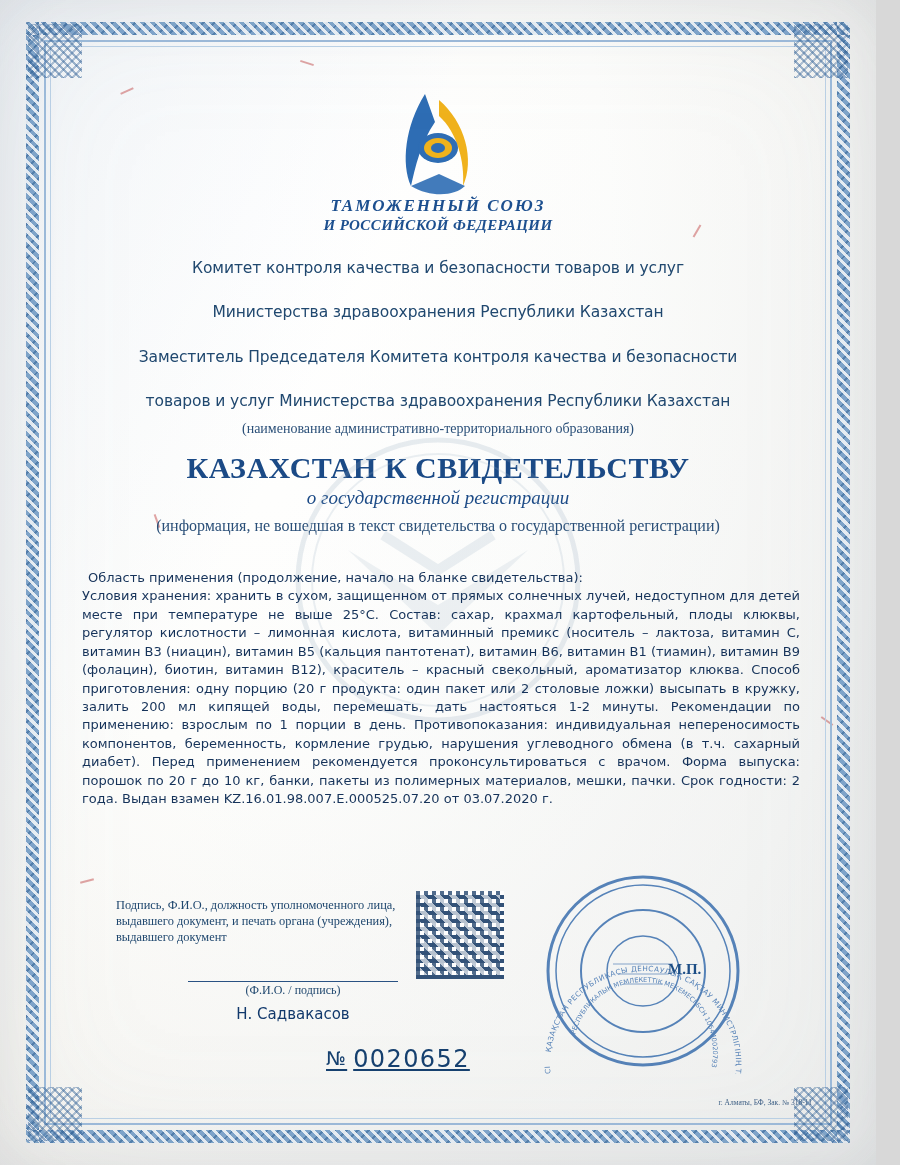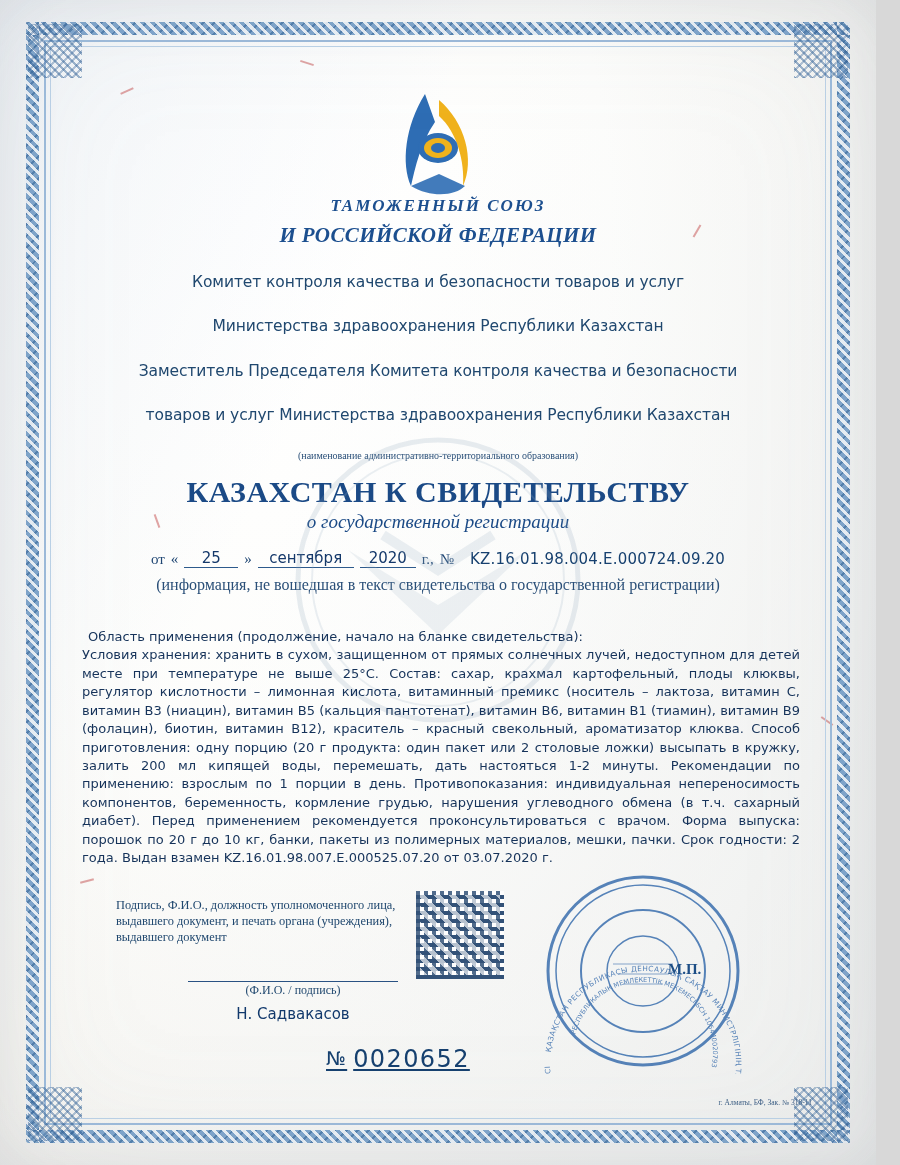--- a/index.html
+++ b/index.html
@@ -113,39 +113,39 @@
   .head-title {
     text-align: center;
     color: #1c4f8f;
     font-family: "Liberation Serif", serif;
     font-weight: bold;
     font-style: italic;
     letter-spacing: 0.4px;
   }
   .head-title .l1 { font-size: 17px; letter-spacing: 2px; }
   .head-title .l2 { font-size: 19px; margin-top: 1px; }
-  .head-title .l3 { font-size: 21px; margin-top: 7px; }
+  .head-title .l3 { font-size: 15px; margin-top: 1px; }
 
   .org-block {
     text-align: center;
     color: #20486f;
     font-size: 15.5px;
     line-height: 1.32;
     margin-top: 7px;
     font-family: "DejaVu Sans", sans-serif;
     letter-spacing: -0.1px;
   }
   .org-block div { white-space: nowrap; margin-top: 24px; }
 
   .note-small {
     text-align: center;
     color: #2a4f78;
-    font-size: 10px;
-    font-family: "Liberation Serif", serif;
-    margin-top: 24px;
+    font-size: 14px;
+    font-family: "Liberation Serif", serif;
+    margin-top: 9px;
   }
 
   .doc-title {
     text-align: center;
     color: #1b4a86;
     font-family: "Liberation Serif", serif;
     font-weight: bold;
     font-size: 30px;
     letter-spacing: 0.5px;
     margin-top: 14px;
@@ -388,31 +388,20 @@
       <div>Министерства здравоохранения Республики Казахстан</div>
       <div>Заместитель Председателя Комитета контроля качества и безопасности</div>
       <div>товаров и услуг Министерства здравоохранения Республики Казахстан</div>
     </div>
 
     <div class="note-small">(наименование административно-территориального образования)</div>
 
     <div class="doc-title">КАЗАХСТАН К СВИДЕТЕЛЬСТВУ</div>
     <div class="doc-subtitle">о государственной регистрации</div>
 
-    <div class="date-row">
-      <span>от</span>
-      <span>«</span>
-      <span class="date-underline hand">25</span>
-      <span>»</span>
-      <span class="hand" style="min-width:96px;text-align:center;border-bottom:1px solid #2d5a8c;">сентября</span>
-      <span class="hand" style="min-width:56px;text-align:center;border-bottom:1px solid #2d5a8c;">2020</span>
-      <span>г.,</span>
-      <span>№</span>
-      <span class="reg-no">KZ.16.01.98.004.E.000724.09.20</span>
-    </div>
 
     <div class="note-small2">(информация, не вошедшая в текст свидетельства о государственной регистрации)</div>
 
     <div class="body-text">
       <p class="first">Область применения (продолжение, начало на бланке свидетельства):</p>
       <p>Условия хранения: хранить в сухом, защищенном от прямых солнечных лучей, недоступном для детей месте при температуре не выше 25°С.  Состав:  сахар,  крахмал картофельный,  плоды клюквы, регулятор кислотности – лимонная кислота,  витаминный  премикс (носитель – лактоза, витамин С, витамин В3 (ниацин),  витамин В5 (кальция пантотенат),  витамин В6,  витамин В1 (тиамин),   витамин В9 (фолацин), биотин, витамин В12), краситель – красный свекольный, ароматизатор клюква. Способ приготовления: одну порцию (20 г продукта: один пакет или 2 столовые ложки) высыпать в кружку, залить 200 мл кипящей воды, перемешать, дать настояться 1-2 минуты. Рекомендации по применению: взрослым по 1 порции в день. Противопоказания: индивидуальная непереносимость компонентов, беременность, кормление грудью, нарушения углеводного обмена (в т.ч. сахарный диабет). Перед применением рекомендуется проконсультироваться с врачом. Форма выпуска: порошок по 20 г до 10 кг, банки, пакеты из полимерных материалов, мешки, пачки. Срок годности: 2 года. Выдан взамен KZ.16.01.98.007.E.000525.07.20 от 03.07.2020 г.</p>
     </div>
   </div>
 
   <div class="footer">

